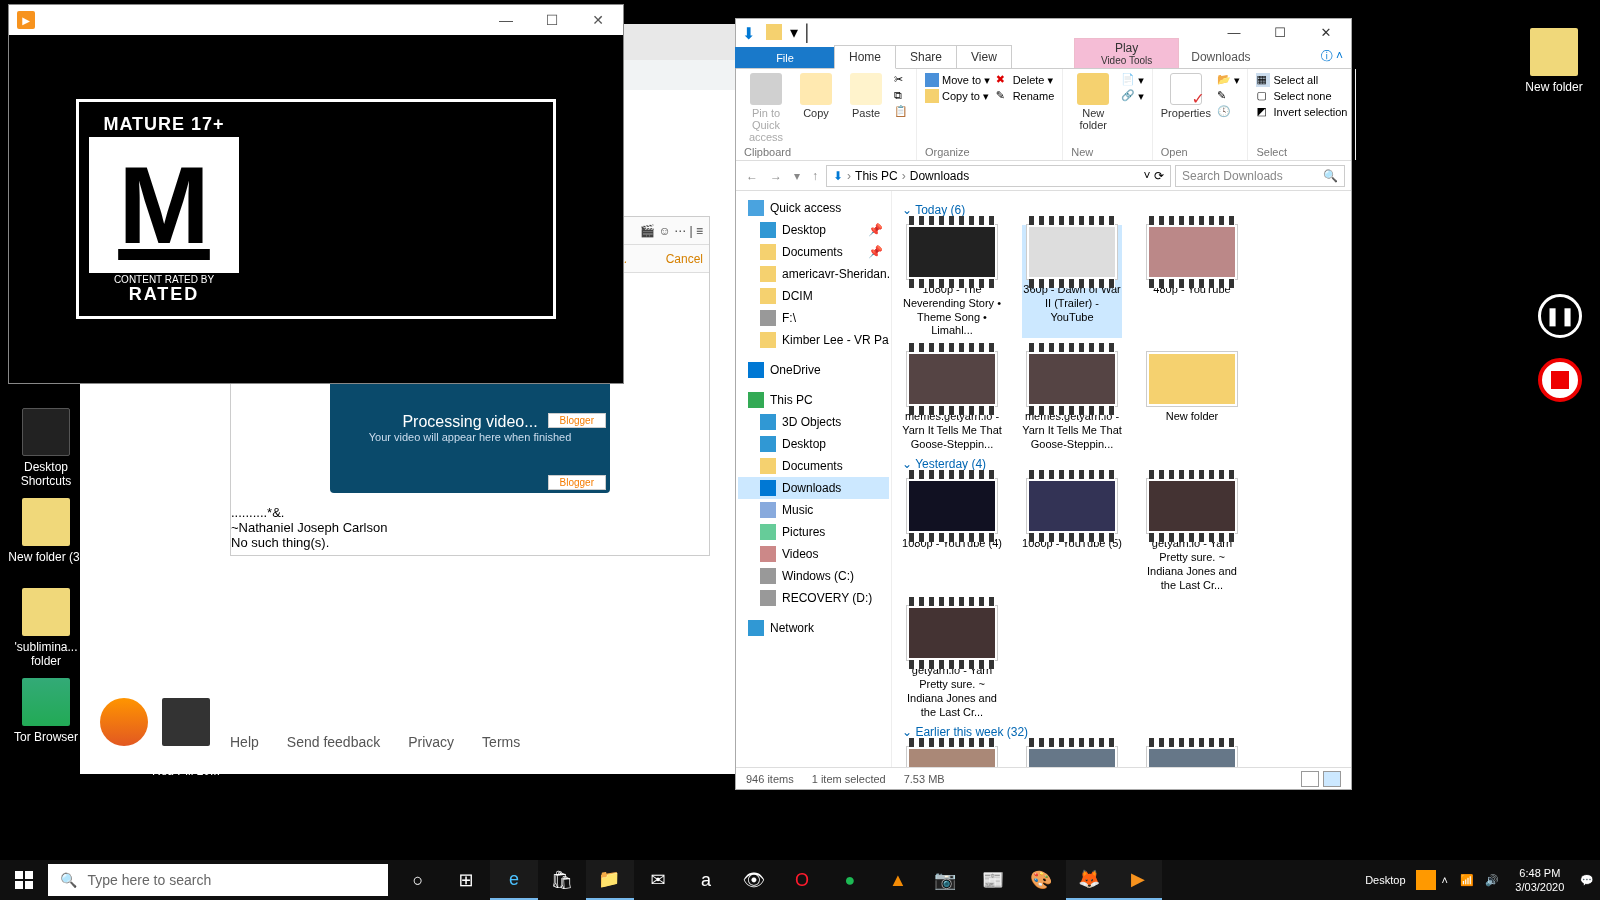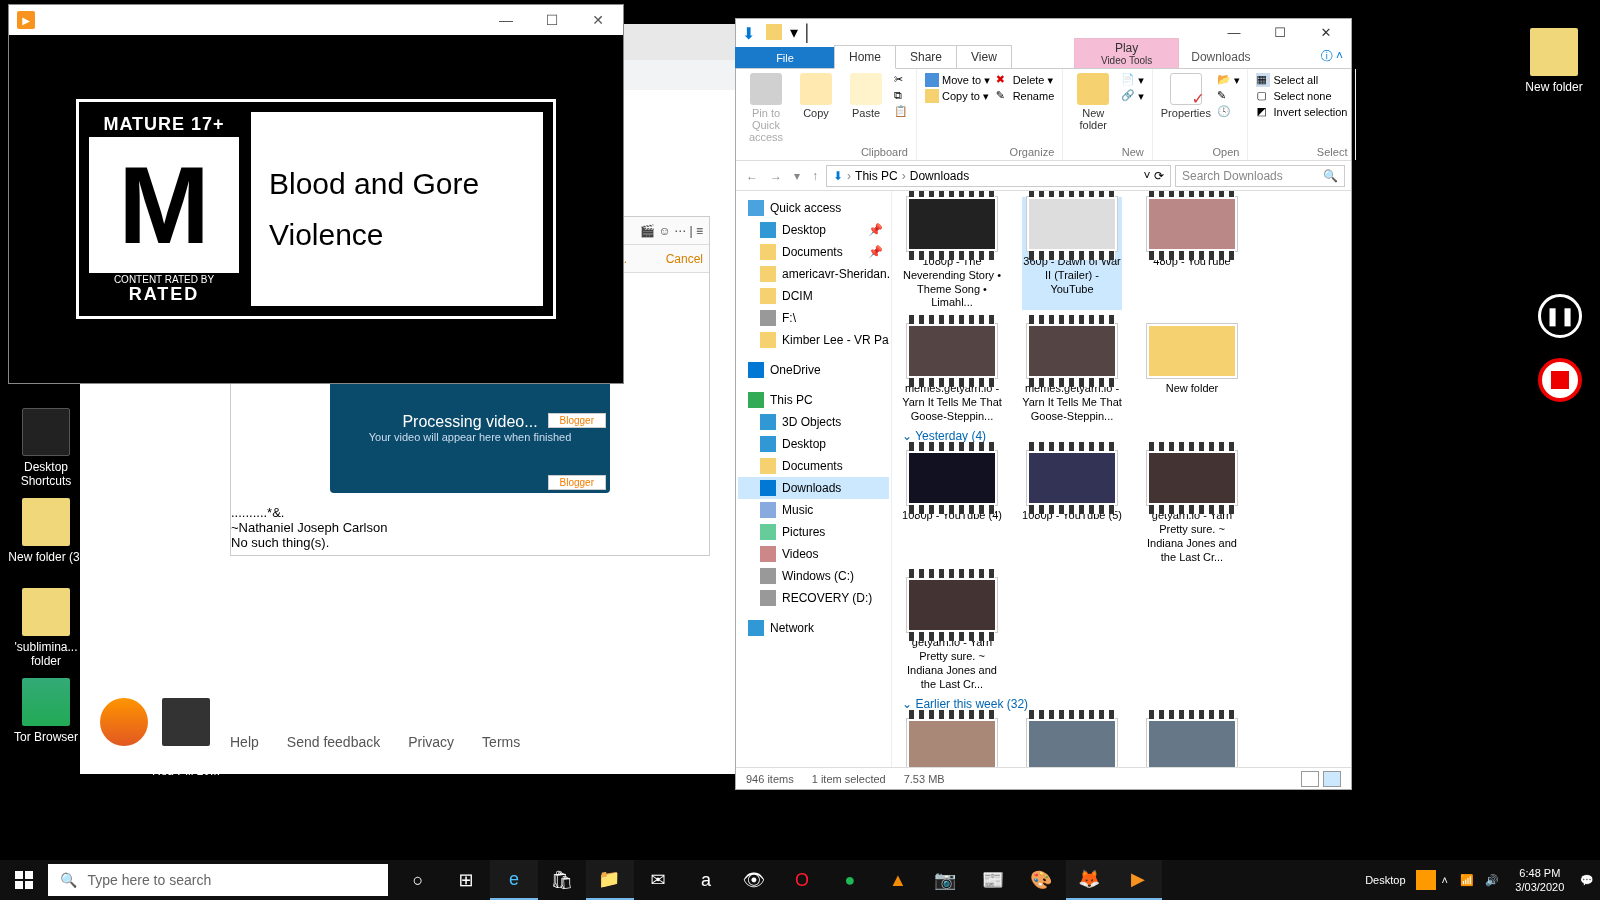--- a/index.html
+++ b/index.html
@@ -11,21 +11,21 @@
 .desktop-icon .ic.tor { background: linear-gradient(#3a7, #2a5); }
 .desktop-icon .ic.shortcut { background: #222; border: 1px solid #555; }
 
 
 .mp-window { position: absolute; left: 8px; top: 4px; width: 616px; height: 380px; background: #000; border: 1px solid #888; }
 .mp-title { height: 30px; background: #fff; display: flex; align-items: center; justify-content: space-between; padding: 0 2px 0 8px; }
 .mp-title .wmp-ico { width: 18px; height: 18px; background: #f7931e; border-radius: 2px; display: flex; align-items: center; justify-content: center; color: #fff; font-size: 10px; }
 .mp-controls { display: flex; }
 .mp-controls div { width: 46px; height: 30px; display: flex; align-items: center; justify-content: center; color: #555; font-size: 14px; }
 .mp-content { height: calc(100% - 30px); background: #000; display: flex; align-items: center; justify-content: center; }
-.esrb { width: 480px; height: 220px; border: 3px solid #fff; background: #000; display: flex; padding: 10px; gap: 12px; }
+.esrb { width: 480px; height: 220px; border: 3px solid #fff; background: #000; display: flex; padding: 10px; gap: 12px; text-decoration: underline; }
 .esrb-left { width: 150px; display: flex; flex-direction: column; }
 .esrb-m17 { background: #000; color: #fff; font-weight: 900; font-size: 18px; text-align: center; padding: 2px 0; letter-spacing: 1px; }
 .esrb-m { flex: 1; background: #fff; display: flex; align-items: center; justify-content: center; font-size: 110px; font-weight: 900; font-family: Arial Black, sans-serif; color: #000; line-height: 0.8; }
 .esrb-footer { background: #000; color: #fff; font-size: 10px; text-align: center; padding: 1px 0; line-height: 1.1; }
 .esrb-footer .big { font-size: 18px; font-weight: 900; letter-spacing: 2px; }
 .esrb-right { flex: 1; background: #fff; display: flex; flex-direction: column; justify-content: center; padding-left: 18px; color: #000; font-family: 'Times New Roman', serif; font-size: 30px; line-height: 1.7; }
 
 
 .browser { position: absolute; left: 80px; top: 24px; width: 1050px; height: 750px; background: #fff; }
 .browser-top { height: 36px; background: #e8e8e8; }
@@ -69,21 +69,21 @@
 .ribbon-btn .ri { width: 32px; height: 32px; background: #e8e8e8; border-radius: 3px; margin-bottom: 2px; }
 .ribbon-btn .ri.pin { background: #d0d0d0; }
 .ribbon-btn .ri.copy { background: #ffe9b0; }
 .ribbon-btn .ri.paste { background: #fff3cc; }
 .ribbon-btn .ri.newf { background: #f5d16f; }
 .ribbon-btn .ri.prop { background: #fff; border: 1px solid #ccc; position: relative; }
 .ribbon-btn .ri.prop::after { content: '✓'; color: #d33; position: absolute; right: -4px; bottom: -4px; font-size: 16px; }
 .ribbon-small { display: flex; flex-direction: column; gap: 2px; font-size: 11px; }
 .ribbon-small div { display: flex; align-items: center; gap: 3px; cursor: pointer; white-space: nowrap; }
 .ribbon-small .mi { width: 14px; height: 14px; display: inline-block; }
-.group-label { text-align: right; color: #777; font-size: 11px; }
+.group-label { text-align: left; color: #777; font-size: 11px; }
 .addr { height: 30px; border-bottom: 1px solid #ddd; display: flex; align-items: center; padding: 0 6px; gap: 4px; font-size: 12px; }
 .addr .nav-arr { color: #888; padding: 0 4px; cursor: pointer; }
 .addr .bc { flex: 1; border: 1px solid #ccc; height: 22px; display: flex; align-items: center; padding: 0 6px; gap: 4px; }
 .addr .bc .sep { color: #888; }
 .addr .srch { width: 170px; border: 1px solid #ccc; height: 22px; padding: 0 6px; color: #888; display: flex; align-items: center; justify-content: space-between; }
 .exp-body { flex: 1; display: flex; overflow: hidden; }
 .nav-pane { width: 156px; border-right: 1px solid #eee; padding: 6px 2px; font-size: 12px; overflow: hidden; }
 .nav-item { padding: 3px 6px 3px 22px; display: flex; align-items: center; gap: 6px; cursor: pointer; white-space: nowrap; overflow: hidden; }
 .nav-item.head { padding-left: 10px; font-weight: normal; }
 .nav-item.sel { background: #cce8ff; }
@@ -197,24 +197,20 @@
   <div class="mp-content">
     <div class="esrb">
       <div class="esrb-left">
         <div class="esrb-m17">MATURE 17+</div>
         <div class="esrb-m">M</div>
         <div class="esrb-footer">
           <div>CONTENT RATED BY</div>
           <div class="big">RATED</div>
         </div>
       </div>
-      <div class="esrb-right">
-        <div>Blood and Gore</div>
-        <div>Violence</div>
-      </div>
     </div>
   </div>
 </div>
 
 <div class="desktop-icon" style="left:8px; top:408px;">
     <div class="ic shortcut"></div>
     <div>Desktop Shortcuts</div>
   </div>
 <div class="desktop-icon" style="left:8px; top:498px;">
     <div class="ic"></div>
@@ -458,20 +454,21 @@
           <span class="nav-ico drive"></span>
           <span>RECOVERY (D:)</span>
         </div>
       <div style="height:8px;"></div>
       <div class="nav-item head">
           <span class="nav-ico net"></span>
           <span>Network</span>
         </div>
     </div>
     <div class="content-pane">
+      <div class="group-hdr">Today (6)</div>
       <div class="files">
         <div class="file">
             <div class="thumb"></div>
             <div class="fname">1080p - The Neverending Story • Theme Song • Limahl...</div>
           </div>
         <div class="file sel">
             <div class="thumb esrb-t"></div>
             <div class="fname">360p - Dawn of War II (Trailer) - YouTube</div>
           </div>
         <div class="file">

